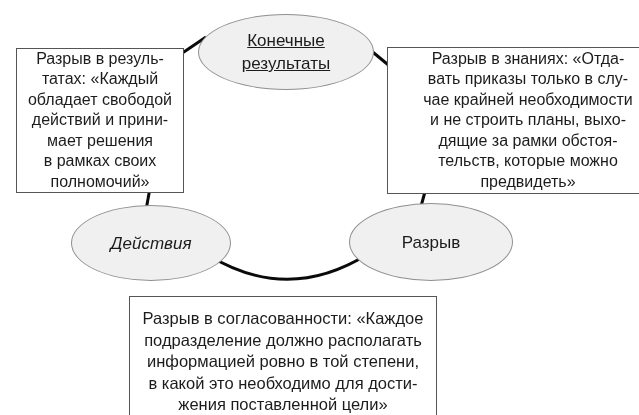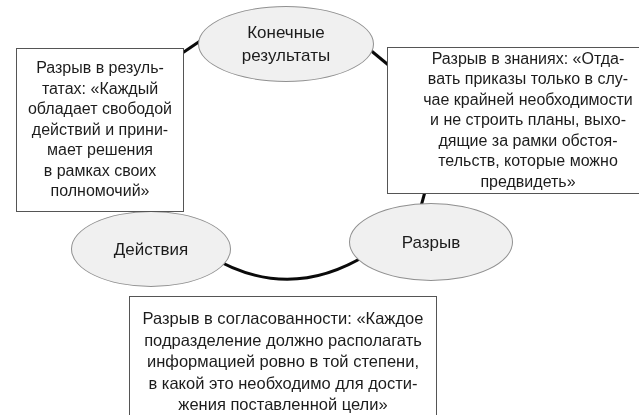--- a/index.html
+++ b/index.html
@@ -34,37 +34,37 @@
     border: 1px solid var(--ellipse-border, #909090);
     border-radius: 50%;
     display: flex;
     align-items: center;
     justify-content: center;
     text-align: center;
     font-size: 17px;
     line-height: 23px;
     white-space: pre-line;
   }
-  .node-top    { left: 198px; top: 6px;   width: 176px; height: 76px; }
-  .node-actions{ left: 71px;  top: 211px; width: 160px; height: 76px; }
+  .node-top    { left: 198px; top: 14px;   width: 176px; height: 76px; text-decoration: underline; }
+  .node-actions{ left: 71px;  top: 205px; width: 160px; height: 76px; font-style: italic; }
   .node-plans  { left: 349px; top: 203px; width: 164px; height: 78px; }
   .box {
     position: absolute;
     box-sizing: border-box;
     background: var(--box-fill, #ffffff);
     border: 1px solid var(--box-border, #555555);
     display: flex;
     align-items: center;
     justify-content: center;
     text-align: center;
     white-space: pre-line;
     font-size: 16px;
     line-height: 20.5px;
   }
-  .box-left   { left: 16px;  top: 48px;  width: 168px; height: 164px; }
+  .box-left   { left: 16px;  top: 48px;  width: 168px; height: 145px; }
   .box-right  { left: 387px; top: 47px;  width: 282px; height: 147px; }
   .box-bottom { left: 129px; top: 296px; width: 308px; height: 132px;
                 font-size: 16.5px; line-height: 21.5px; }
 </style>
 </head>
 <body>
 
 <div class="canvas">
 
   <svg class="edges" viewBox="0 0 639 415">

